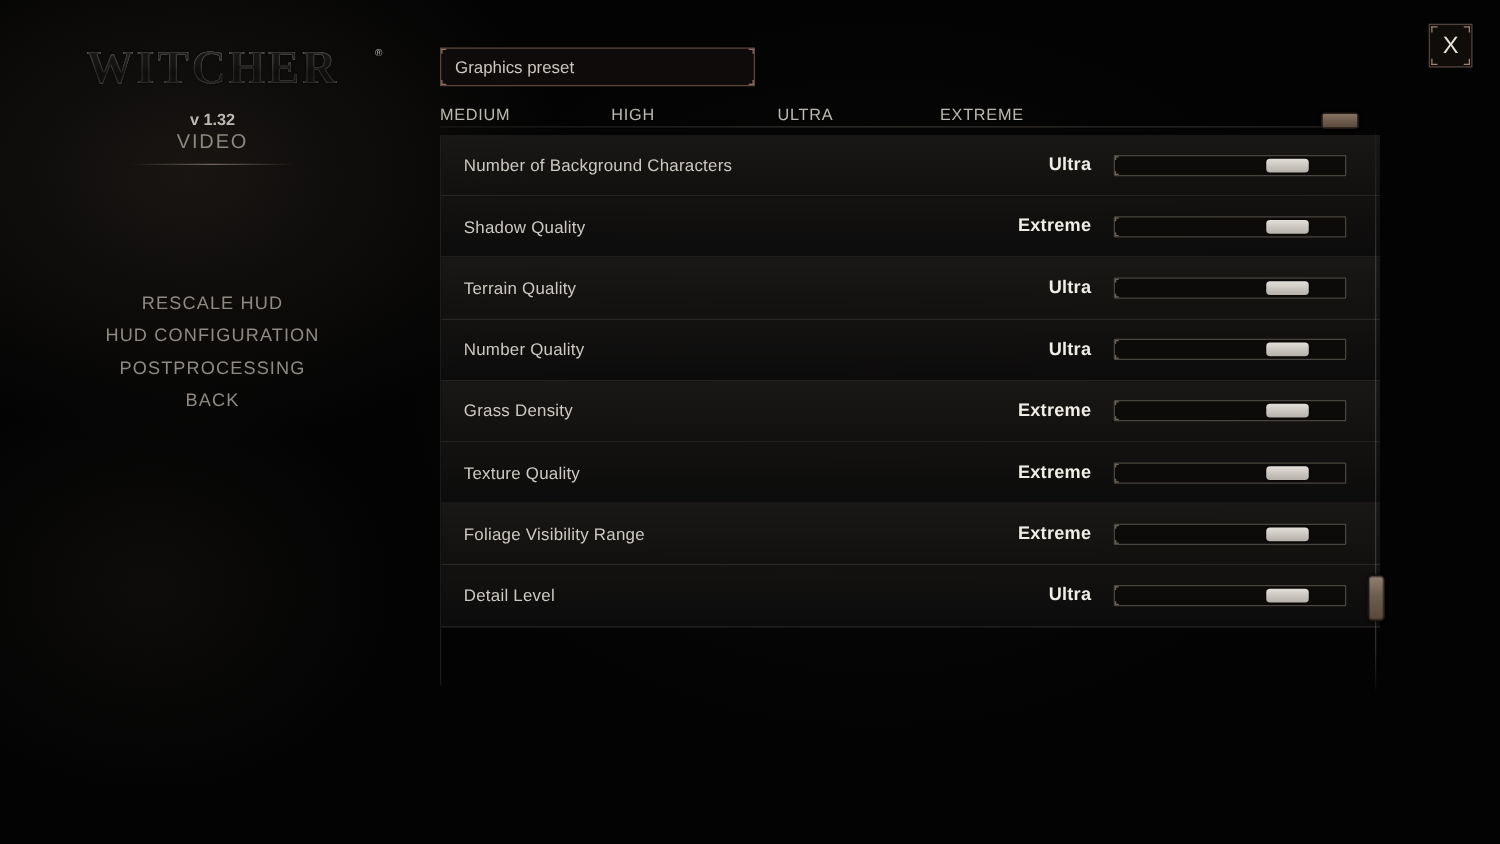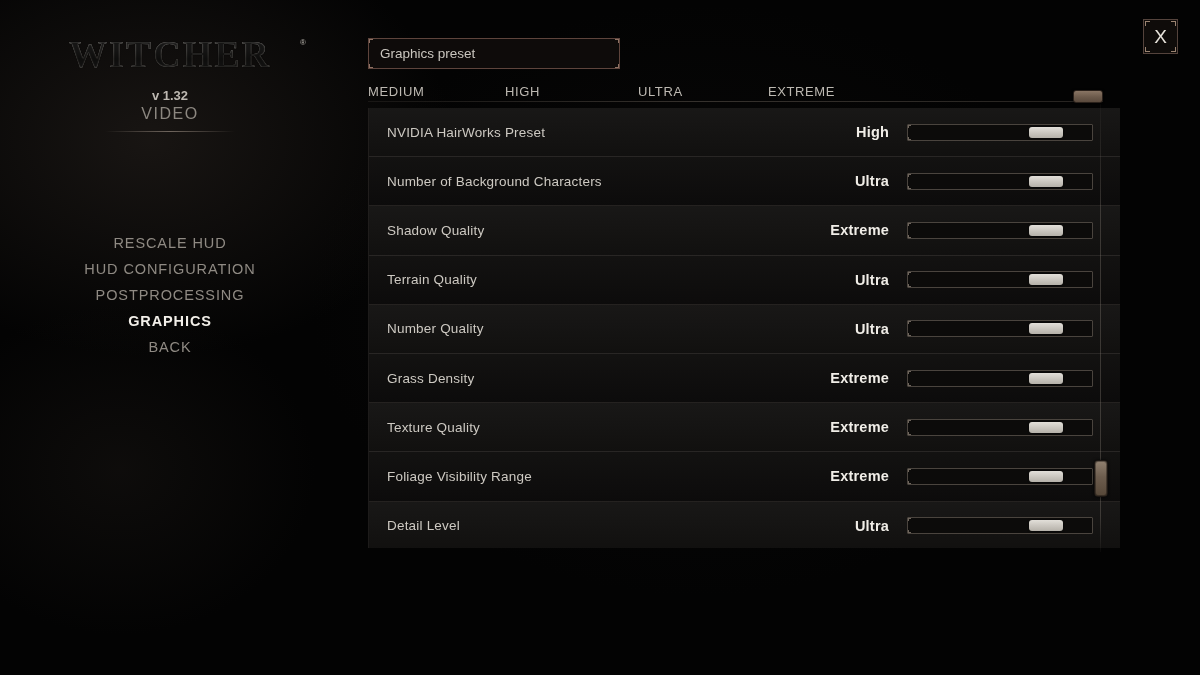--- a/index.html
+++ b/index.html
@@ -72,21 +72,21 @@
   #menu { position:absolute; left:0; top:230px; width:340px; text-align:center; }
   .menu-item {
     display:block; width:100%; padding:5px 0;
     font-size:14.5px; letter-spacing:0.9px; color:#8f8a83;
     background:none; border:none; cursor:pointer;
     font-family:"Liberation Sans", sans-serif;
   }
   .menu-item.active { color:#f2efe9; font-weight:700; }
 
   
-  #panel { position:absolute; left:368px; top:36px; width:752px; height:512px; }
+  #panel { position:absolute; left:352px; top:36px; width:752px; height:512px; }
 
   
   #preset-box {
     position:absolute; left:0px; top:2px; width:252px; height:31px;
     border:1px solid #5e443c; background:rgba(15,12,11,0.9);
     display:flex; align-items:center; padding-left:11px;
     cursor:pointer;
   }
   #preset-box .lbl { font-size:13.5px; color:#cac6bf; }
   .pcnr { position:absolute; width:4px; height:4px; border:1px solid #8f7264; }
@@ -184,21 +184,20 @@
       </div>
       <div class="logo-ver">v 1.32</div>
       <div class="logo-section">VIDEO</div>
       <div class="logo-divider"></div>
     </div>
 
     <div id="menu">
         <button class="menu-item">RESCALE HUD</button>
         <button class="menu-item">HUD CONFIGURATION</button>
         <button class="menu-item">POSTPROCESSING</button>
-        <button class="menu-item active">GRAPHICS</button>
         <button class="menu-item">BACK</button>
       </div>
   </div>
 
   <div id="panel">
 
     <div id="preset-box">
       <span class="pcnr tl"></span>
       <span class="pcnr tr"></span>
       <span class="pcnr bl"></span>
@@ -212,29 +211,20 @@
           <span class="preset-tick" style="left: 0px;">MEDIUM</span>
           <span class="preset-tick" style="left: 137px;">HIGH</span>
           <span class="preset-tick" style="left: 270px;">ULTRA</span>
           <span class="preset-tick" style="left: 400px;">EXTREME</span>
         </div>
       <div id="preset-thumb" style="left: 705px; right: auto;"></div>
     </div>
 
     <div id="rows">
         <div class="row">
-          <span class="name">NVIDIA HairWorks Preset</span>
-          <span class="value">High</span>
-          <div class="slider">
-            <span class="scnr tl"></span>
-            <span class="scnr bl"></span>
-            <div class="thumb" style="left: 121px;"></div>
-          </div>
-        </div>
-        <div class="row">
           <span class="name">Number of Background Characters</span>
           <span class="value">Ultra</span>
           <div class="slider">
             <span class="scnr tl"></span>
             <span class="scnr bl"></span>
             <div class="thumb" style="left: 121px;"></div>
           </div>
         </div>
         <div class="row">
           <span class="name">Shadow Quality</span>

